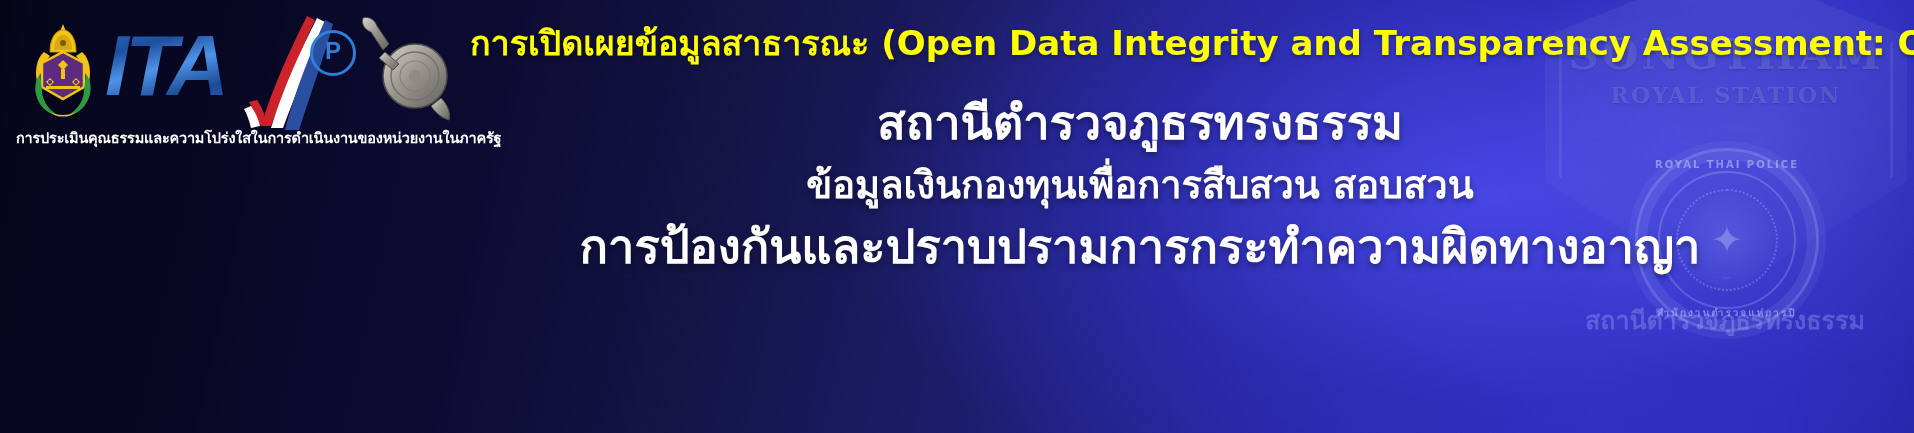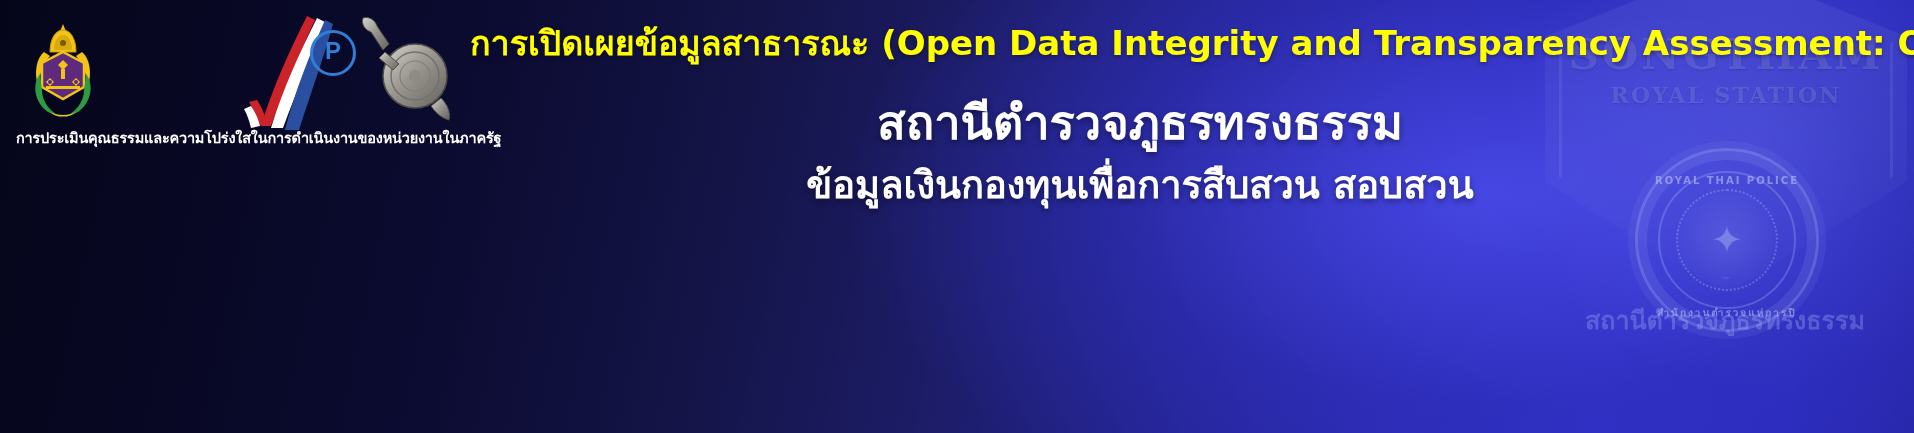--- a/index.html
+++ b/index.html
@@ -69,21 +69,21 @@
   #wm-seal .seal-ring3{
     position:absolute;inset:38px;border-radius:50%;
     border:2px dotted rgba(200,210,255,.32);
     background:radial-gradient(circle, rgba(200,210,255,.16) 0%, rgba(130,140,225,.04) 70%);
   }
   #wm-seal .seal-text-top,#wm-seal .seal-text-bot{
     position:absolute;left:0;right:0;text-align:center;
     font-size:10px;letter-spacing:2px;font-weight:bold;
     color:rgba(215,224,255,.55);
   }
-  #wm-seal .seal-text-top{top:24px;}
+  #wm-seal .seal-text-top{top:8px;}
   #wm-seal .seal-text-bot{bottom:9px;}
   #wm-seal .seal-core{
     position:absolute;left:50%;top:50%;transform:translate(-50%,-50%);
     font-size:38px;color:rgba(205,215,255,.40);line-height:1;
   }
   #wm-thai{
     left:1560px;top:300px;width:330px;text-align:center;
     color:rgba(190,200,255,.28);font-size:25px;font-weight:bold;
     white-space:nowrap;
   }
@@ -197,20 +197,21 @@
       <path d="M56 56 l4 4 -4 4 -4 -4 Z" fill="#f2c417"></path>
       <circle cx="30" cy="60" r="2" fill="#5d2a7e"></circle>
       <circle cx="56" cy="60" r="2" fill="#5d2a7e"></circle>
       <rect x="26" y="64" width="34" height="3" fill="#f2c417"></rect>
 
       <path d="M20 52 C12 62 14 80 28 90 C34 93 40 95 43 96 C30 90 22 80 22 68 Z" fill="#2e9b42"></path>
       <path d="M66 52 C74 62 72 80 58 90 C52 93 46 95 43 96 C56 90 64 80 64 68 Z" fill="#2e9b42"></path>
       <path d="M30 90 C36 96 50 96 56 90 C50 94 36 94 30 90 Z" fill="#f2c417"></path>
     </svg>
 
+    <div id="ita-word">ITA</div>
 
     <svg id="ita-swoosh" viewBox="0 0 130 118">
       <path d="M102 2 C86 34 68 72 56 112 L66 112 C80 74 96 36 110 6 Z" fill="#cc2229"></path>
       <path d="M112 4 C96 36 78 74 66 114 L78 114 C92 76 108 38 120 8 Z" fill="#ffffff"></path>
       <path d="M120 6 C106 38 90 76 80 116 L94 116 C106 78 120 40 128 10 Z" fill="#2a4fa0"></path>
       <path d="M52 86 C56 92 60 100 62 110 L52 112 C50 102 48 94 44 88 Z" fill="#cc2229"></path>
       <path d="M46 92 C50 98 53 104 55 112 L46 114 C44 106 42 100 39 95 Z" fill="#ffffff"></path>
     </svg>
 
     <div id="ita-p">P</div>
@@ -234,15 +235,16 @@
 
     <div id="ita-sub">การประเมินคุณธรรมและความโปร่งใสในการดำเนินงานของหน่วยงานในภาครัฐ</div>
   </div>
 
 
   <div id="head-yellow">การเปิดเผยข้อมูลสาธารณะ (Open Data Integrity and Transparency Assessment: OIT)</div>
 
   <div id="titles">
     <span class="tline t1">สถานีตำรวจภูธรทรงธรรม</span>
     <span class="tline t2">ข้อมูลเงินกองทุนเพื่อการสืบสวน สอบสวน</span>
+    <span class="tline t3">การป้องกันและปราบปรามการกระทำความผิดทางอาญา</span>
   </div>
 
 </div>
 
 </body></html>

